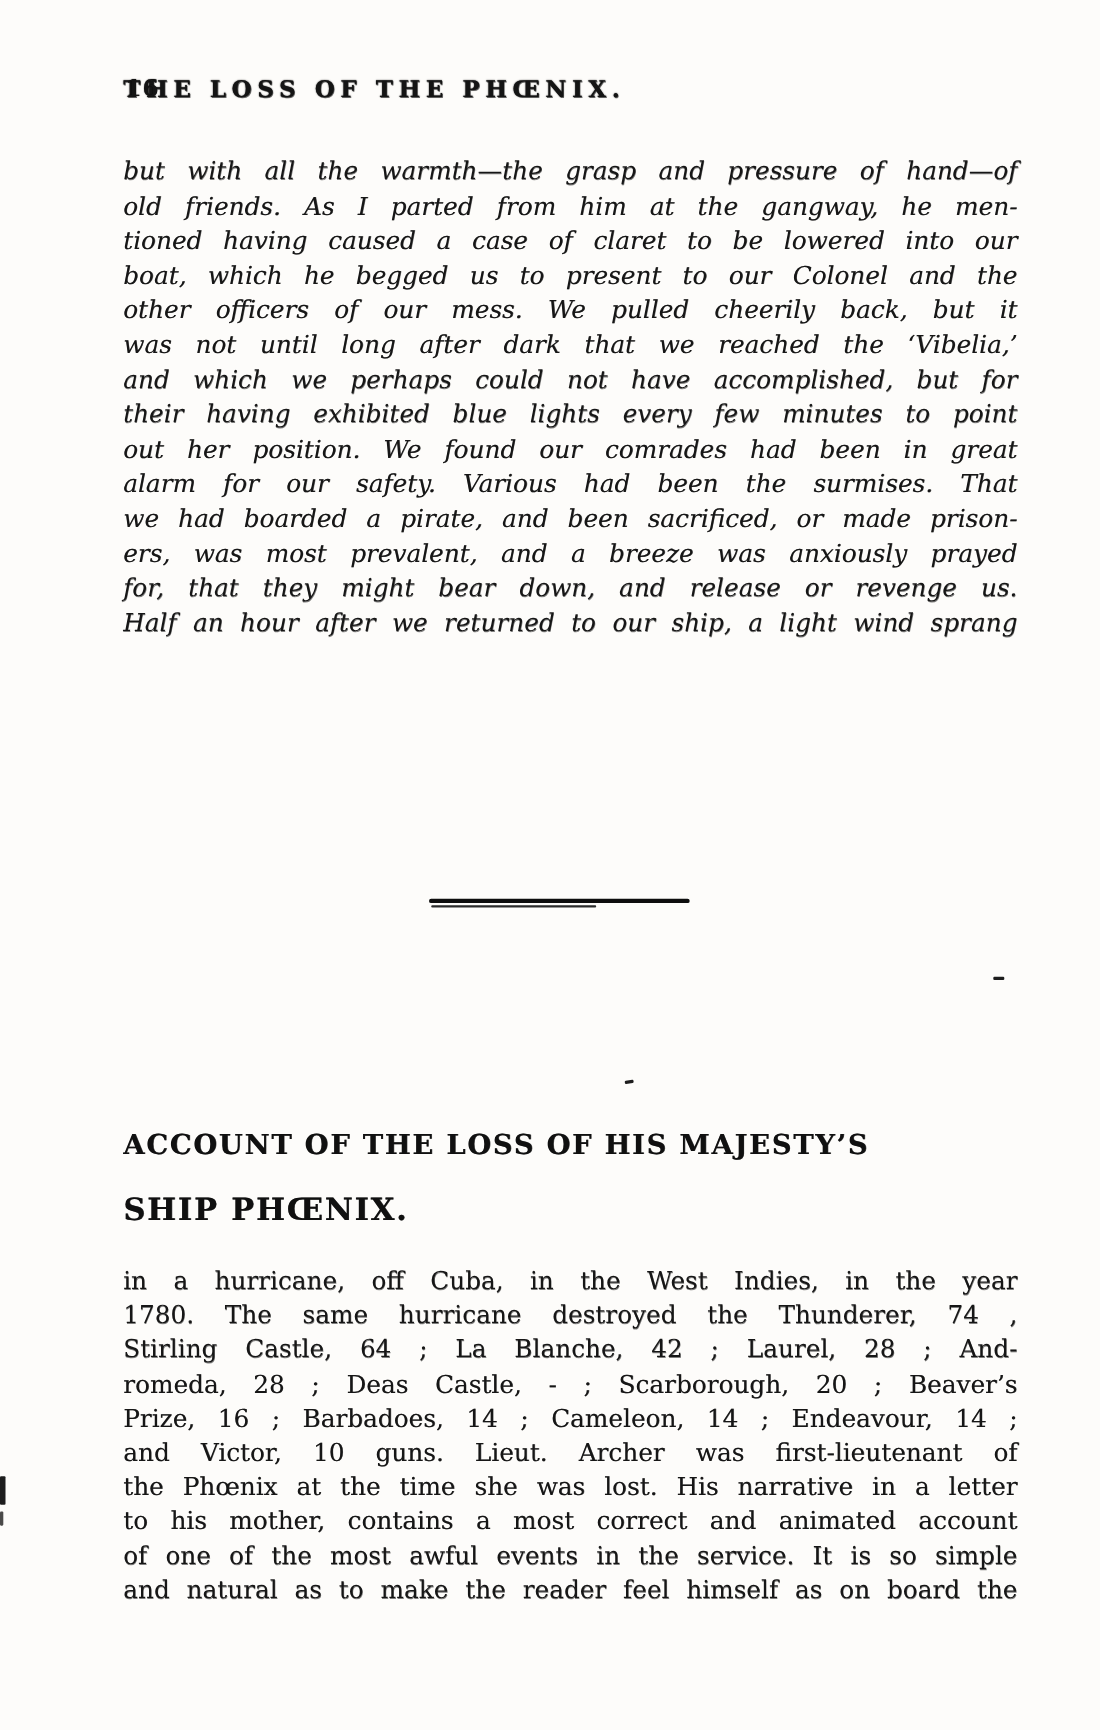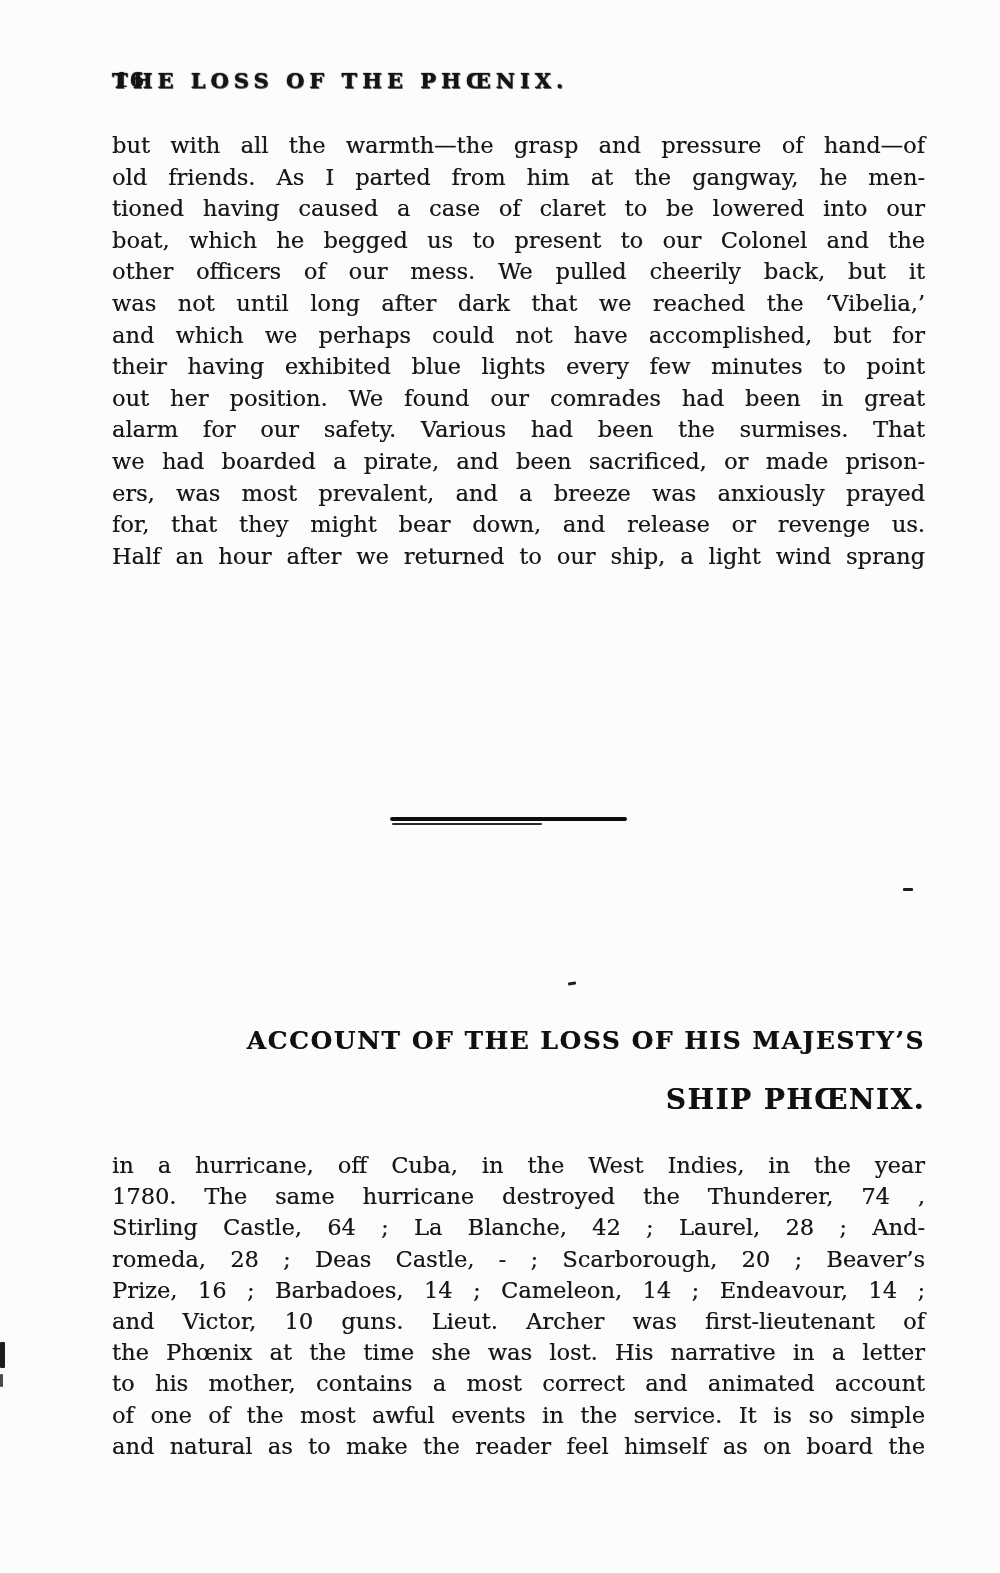--- a/index.html
+++ b/index.html
@@ -29,21 +29,21 @@
     padding-top: 4px;
     text-shadow: 0 0 1.3px rgba(0,0,0,.95), 0.7px 0.7px 0 rgba(0,0,0,.55);
   }
   
   .textblock {
     position: absolute; left: 112px; width: 813px;
     font-size: 22.5px;
     color: #161616;
     text-shadow: 0.35px 0.35px 0.45px rgba(0,0,0,.5);
   }
-  .body1 { top: 130px; line-height: 31.6px; }
+  .body1 { top: 141px; line-height: 31.6px; font-style: italic; }
   .body2 { top: 1150px; line-height: 31.2px; }
   .line {
     text-align: justify;
     text-align-last: justify;
   }
   .line.last { text-align-last: left; }
   .line.indent { text-indent: 15px; }
   
   .divider {
     position: absolute; left: 390px; top: 817px;
@@ -51,21 +51,21 @@
     background: #0d0d0d; border-radius: 2px;
   }
   .divider-sub {
     position: absolute; left: 392px; top: 823px;
     width: 150px; height: 2px;
     background: #2a2a2a; border-radius: 1px;
   }
   
   .section-heading {
     position: absolute; top: 1026px; left: 112px; width: 813px;
-    text-align: right; color: #101010;
+    text-align: left; color: #101010;
   }
   .heading-line1 {
     font-size: 25px; font-weight: bold; letter-spacing: 1.5px;
     text-shadow: 0.4px 0.4px 0.5px rgba(0,0,0,.6);
   }
   .heading-line2 {
     margin-top: 28px;
     font-size: 28px; font-weight: bold; letter-spacing: 1.5px;
     text-shadow: 0.4px 0.4px 0.5px rgba(0,0,0,.6);
   }

